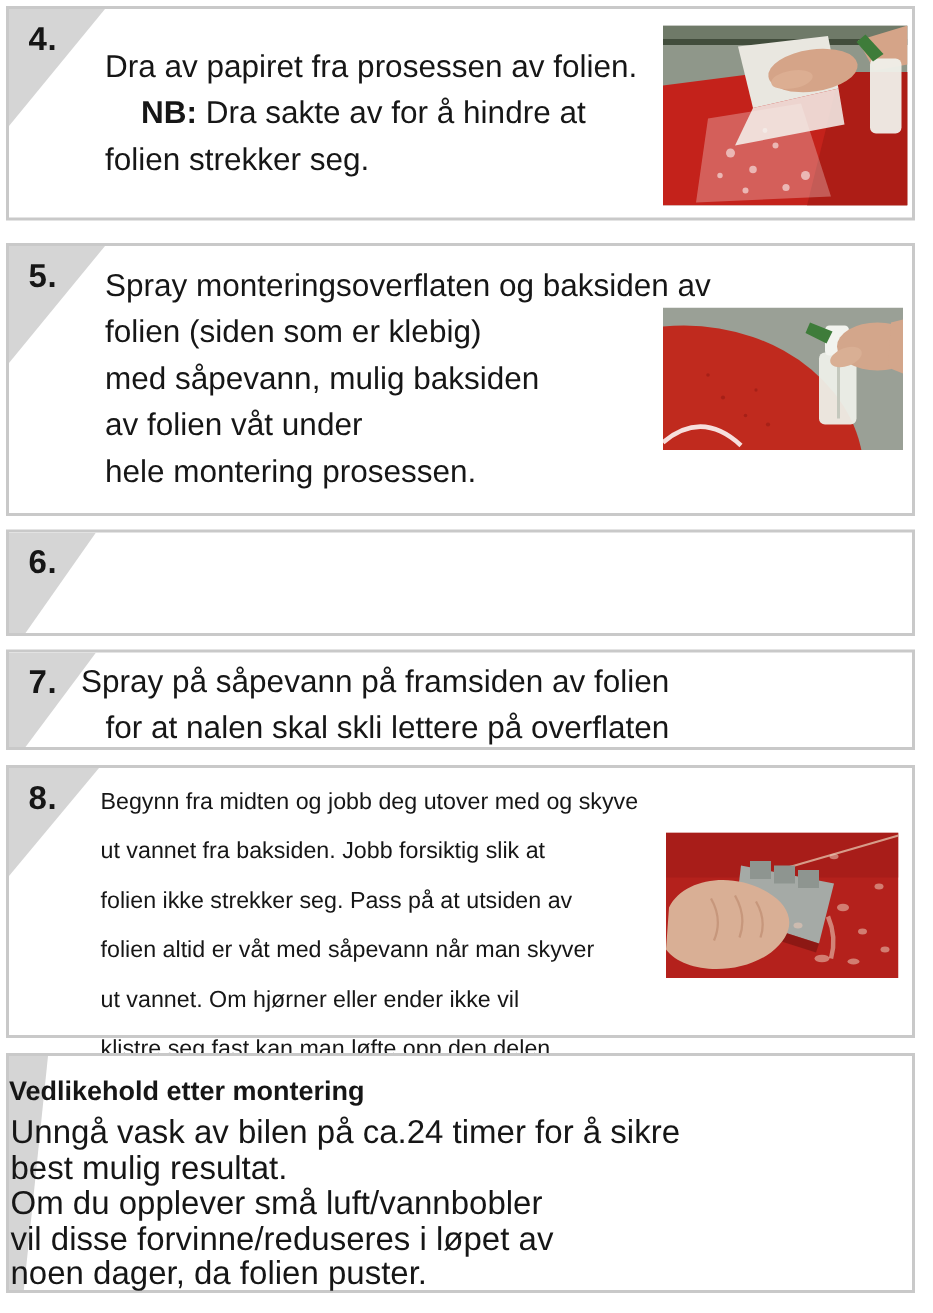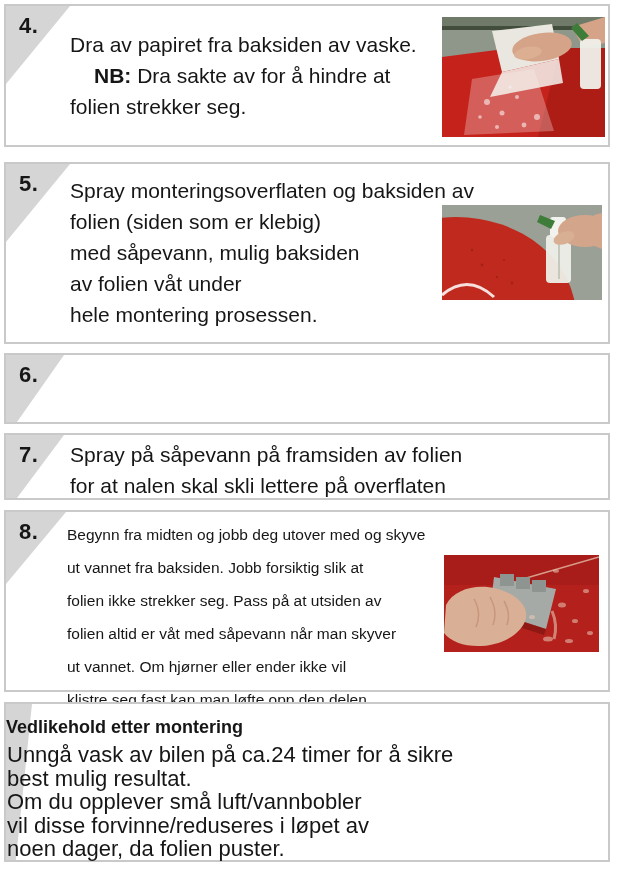--- a/index.html
+++ b/index.html
@@ -38,21 +38,21 @@
     font-size:22px;font-weight:700;letter-spacing:0.5px;
   }
   .txt{
     position:absolute;margin:0;
     white-space:pre-line;
     font-size:21px;line-height:31px;
   }
   #box4 .txt{left:64px;top:23px;}
   #box5 .txt{left:64px;top:11px;}
   #box6 .txt{left:64px;top:5px;}
-  #box7 .txt{left:64px;top:4px;}
+  #box7 .txt{left:48px;top:4px;text-align:right;}
   #box8 .txt{left:61px;top:6px;font-size:15.5px;line-height:33px;}
   .nb{font-weight:700;margin-left:24px;}
 
   .photo{
     position:absolute;margin:0;line-height:0;
   }
   #photo1{left:436px;top:11px;}
   #photo2{left:436px;top:41px;}
   #photo3{left:438px;top:43px;}
 
@@ -67,21 +67,21 @@
   }
 </style>
 </head>
 <body>
 
 <div id="page">
 
   <section class="box" id="box4">
     <div class="wedge wedge-tri"></div>
     <div class="num">4.</div>
-    <p class="txt"><span>Dra av papiret fra baksiden av vaske.
+    <p class="txt"><span>Dra av papiret fra prosessen av folien.
 </span><span class="nb">NB:</span><span> Dra sakte av for å hindre at
 folien strekker seg.</span></p>
     <figure class="photo" id="photo1">
       <svg width="163" height="120" viewBox="0 0 163 120" xmlns="http://www.w3.org/2000/svg">
         <rect width="163" height="120" fill="#8f978a"></rect>
         <rect y="0" width="163" height="9" fill="#6f7a68"></rect>
         <rect y="9" width="163" height="4" fill="#424d3c"></rect>
         <path d="M0,40 L70,31 L163,31 L163,120 L0,120 Z" fill="#c4221b"></path>
         <path d="M118,31 L163,31 L163,120 L96,120 Z" fill="#ad1d16"></path>
         <polygon points="30,62 92,52 112,114 22,118" fill="#ffffff" opacity="0.28"></polygon>

